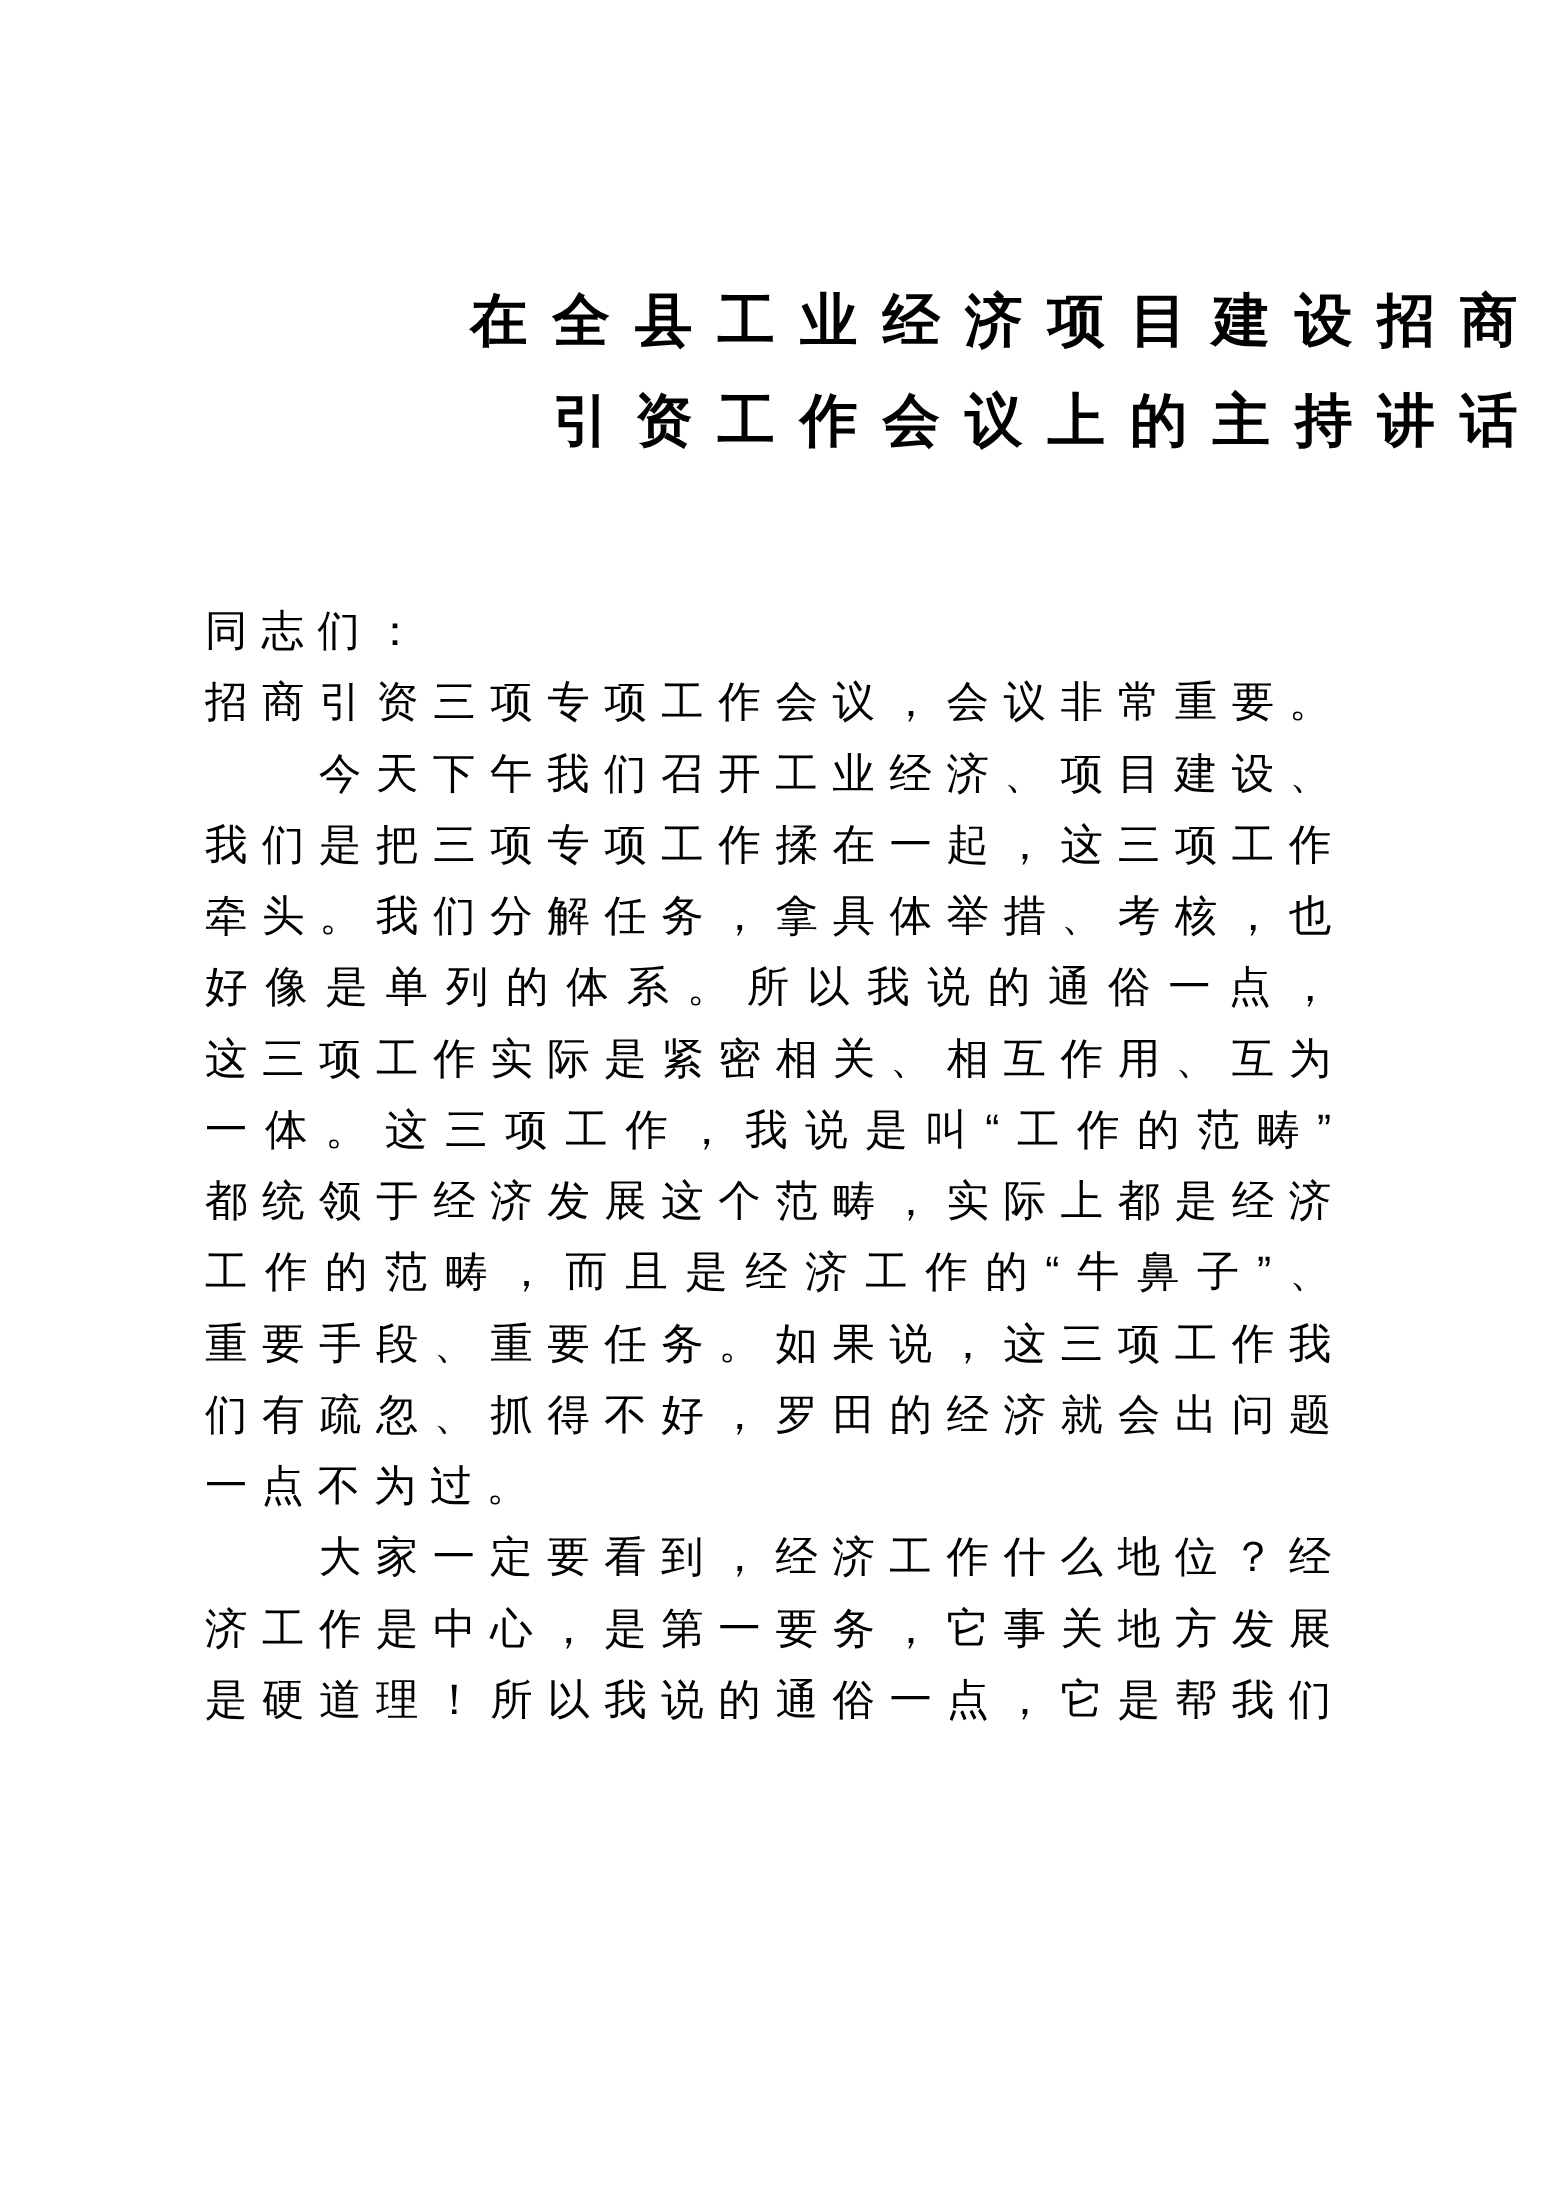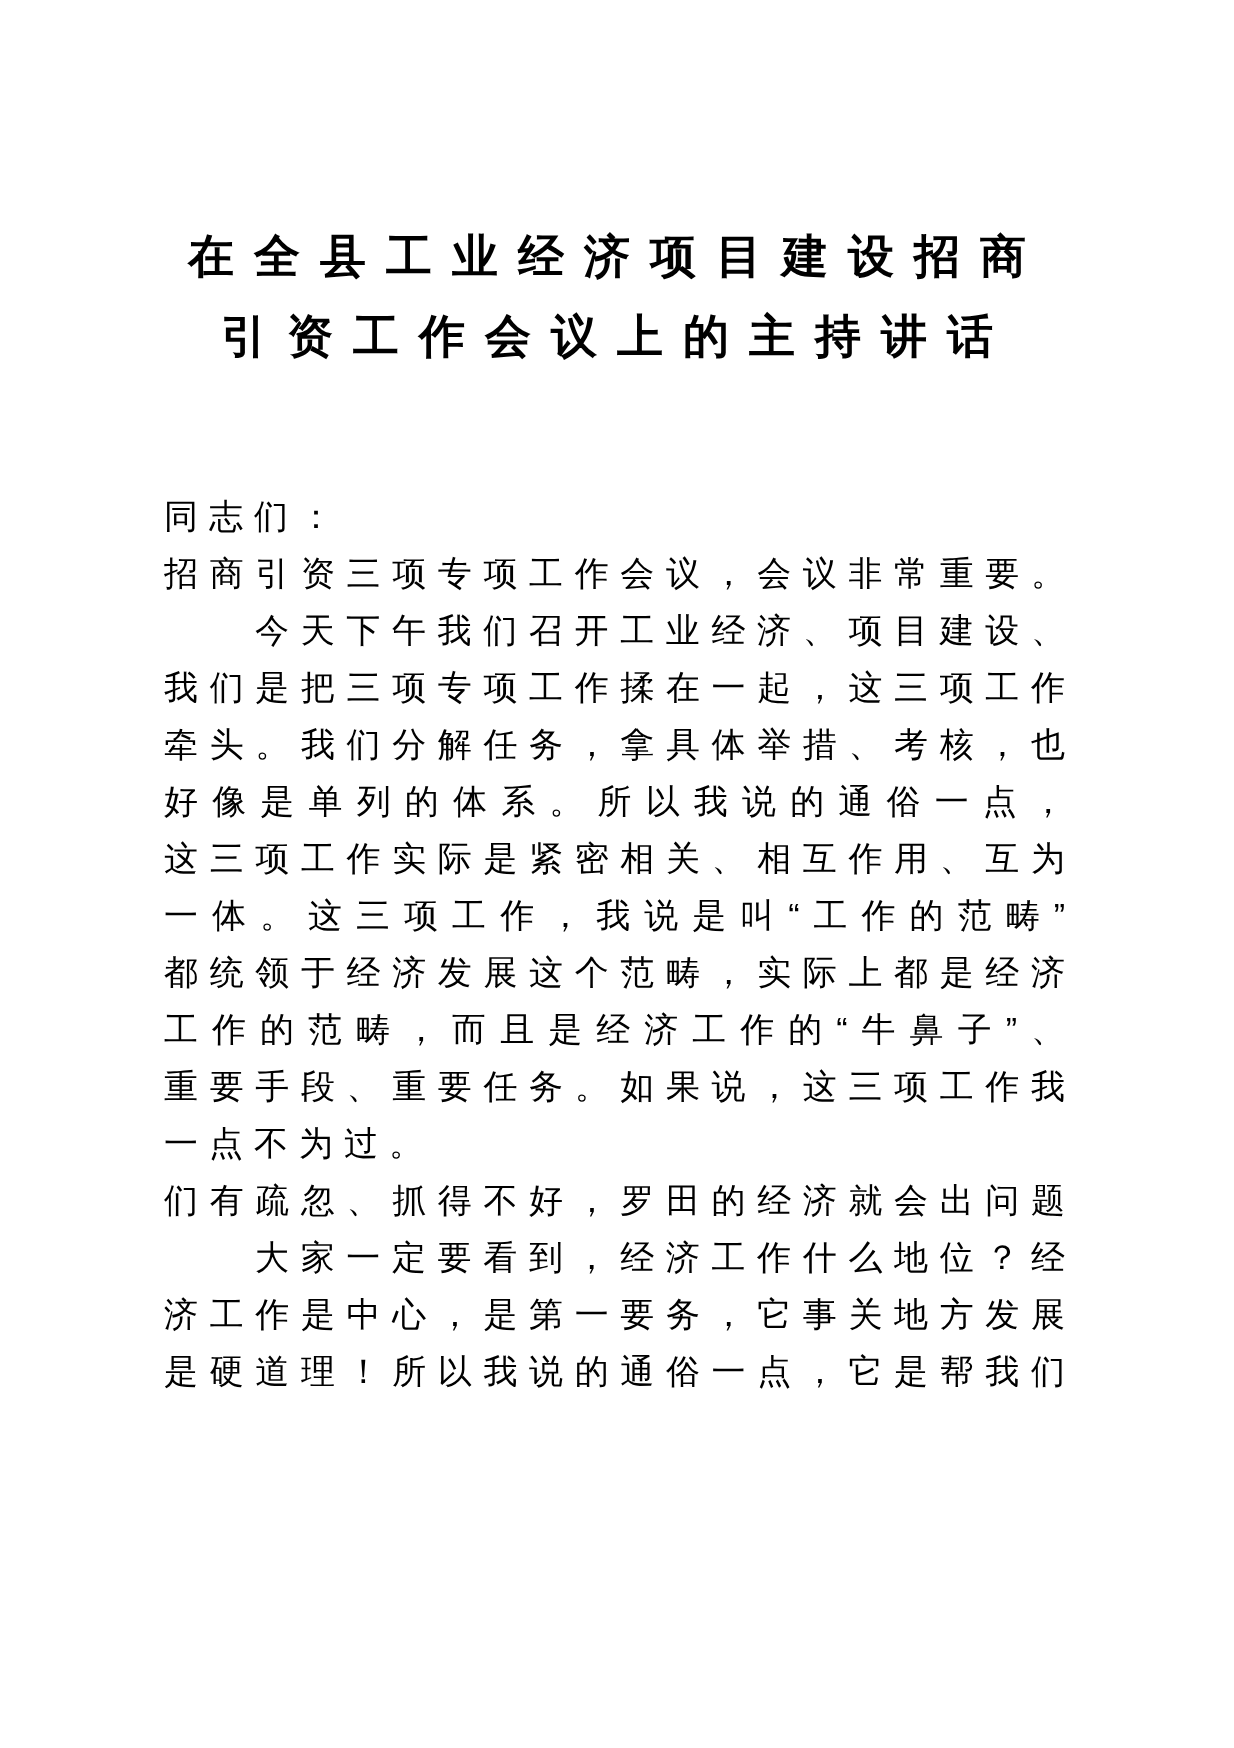--- a/index.html
+++ b/index.html
@@ -18,29 +18,29 @@
   }
   .title-block {
     position: absolute;
     top: 216px;
     left: 0;
     right: 0;
   }
   .title-line {
     height: 80px;
     line-height: 80px;
-    text-align: center;
+    text-align: right;
     font-size: 46px;
     font-weight: bold;
     letter-spacing: 20px;
     white-space: nowrap;
   }
   .body-block {
     position: absolute;
-    top: 488px;
+    top: 477px;
     left: 164px;
     width: 912px;
   }
   .line {
     height: 57px;
     line-height: 57px;
     font-size: 34px;
     font-weight: normal;
     letter-spacing: 11px;
     white-space: nowrap;
@@ -68,19 +68,19 @@
       <div class="line just">招商引资三项专项工作会议，会议非常重要。</div>
       <div class="line indent just">今天下午我们召开工业经济、项目建设、</div>
       <div class="line just">我们是把三项专项工作揉在一起，这三项工作</div>
       <div class="line just">牵头。我们分解任务，拿具体举措、考核，也</div>
       <div class="line just">好像是单列的体系。所以我说的通俗一点，</div>
       <div class="line just">这三项工作实际是紧密相关、相互作用、互为</div>
       <div class="line just">一体。这三项工作，我说是叫“工作的范畴”</div>
       <div class="line just">都统领于经济发展这个范畴，实际上都是经济</div>
       <div class="line just">工作的范畴，而且是经济工作的“牛鼻子”、</div>
       <div class="line just">重要手段、重要任务。如果说，这三项工作我</div>
+      <div class="line just">们有疏忽、抓得不好，罗田的经济就会出问题</div>
       <div class="line">一点不为过。</div>
-      <div class="line just">们有疏忽、抓得不好，罗田的经济就会出问题</div>
       <div class="line indent just">大家一定要看到，经济工作什么地位？经</div>
       <div class="line just">济工作是中心，是第一要务，它事关地方发展</div>
       <div class="line just">是硬道理！所以我说的通俗一点，它是帮我们</div>
     </div>
 </div>
 
 </body></html>

